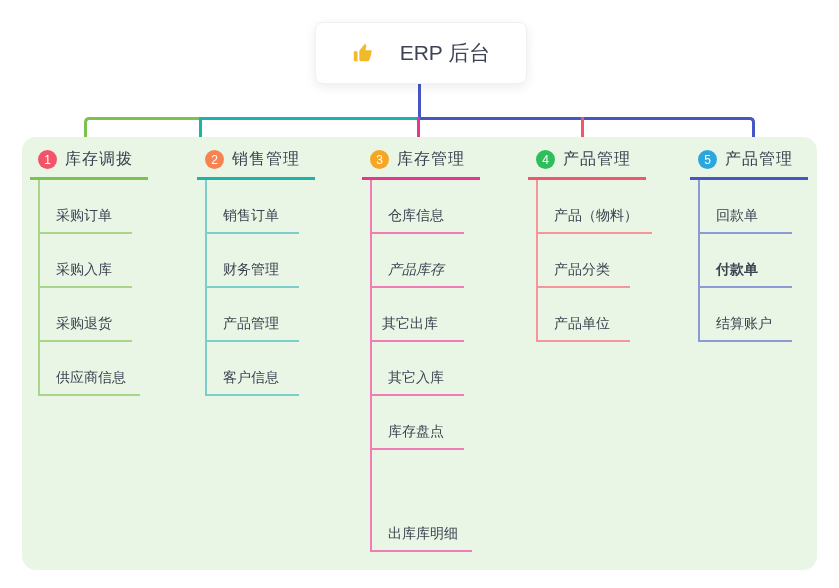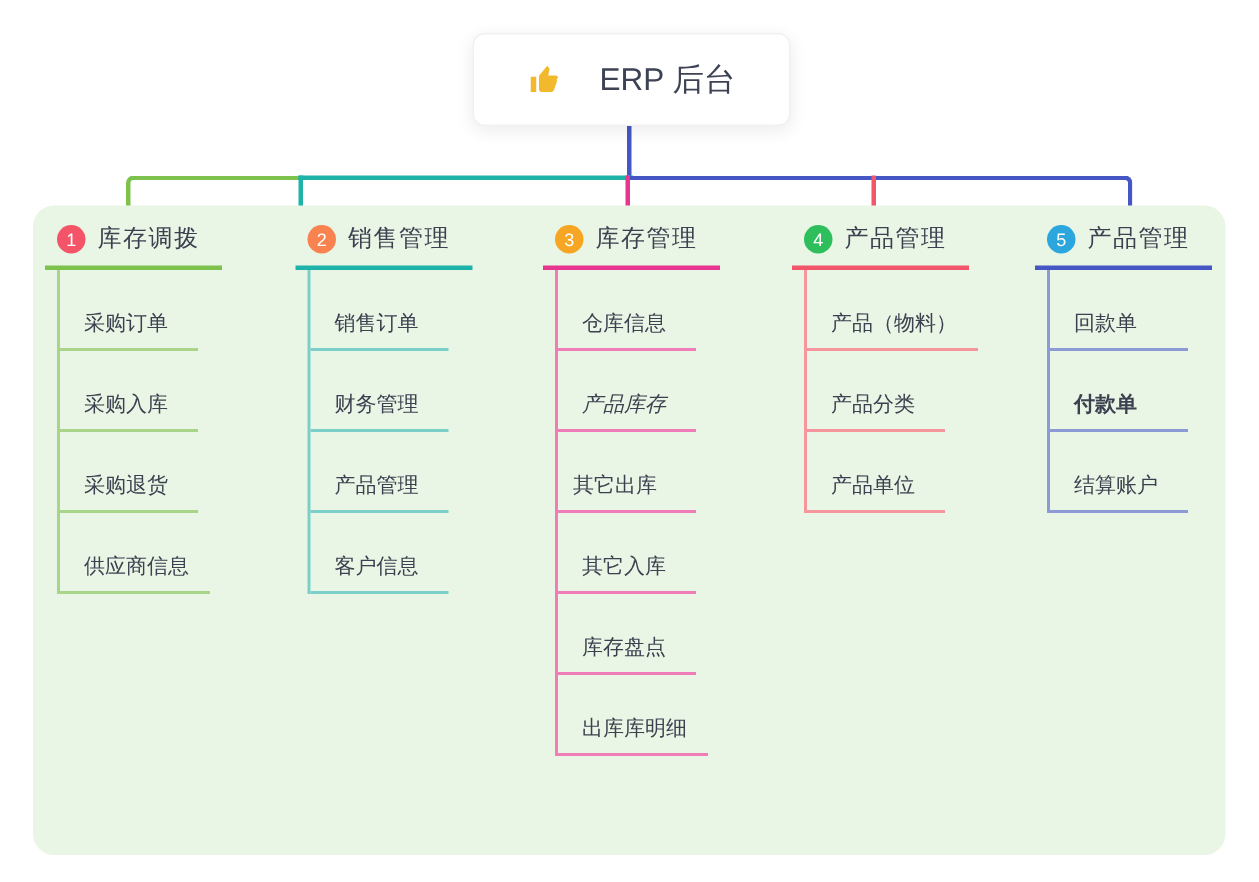--- a/index.html
+++ b/index.html
@@ -118,21 +118,21 @@
     </div>
           <div class="child-row" style="border-bottom-color: rgb(240, 124, 184); padding-left: 10px;">
       <span class="child-label">其它出库</span>
     </div>
           <div class="child-row" style="border-bottom-color: rgb(240, 124, 184);">
       <span class="child-label">其它入库</span>
     </div>
           <div class="child-row" style="border-bottom-color: rgb(240, 124, 184);">
       <span class="child-label">库存盘点</span>
     </div>
-          <div class="child-row" style="border-bottom-color: rgb(240, 124, 184);">
+          <div class="child-row" style="border-bottom-color: rgb(240, 124, 184); margin-top: 48px;">
       <span class="child-label">出库库明细</span>
     </div>
         </div>
     </div>
       <div class="branch" style="left: 506px;">
       <div class="branch-header" style="border-bottom-color: rgb(242, 86, 107);">
         <span class="badge" style="background: rgb(46, 191, 92);">4</span>
         <span class="branch-title">产品管理</span>
       </div>
       <div class="children" style="border-left-color: rgb(247, 149, 156);">

